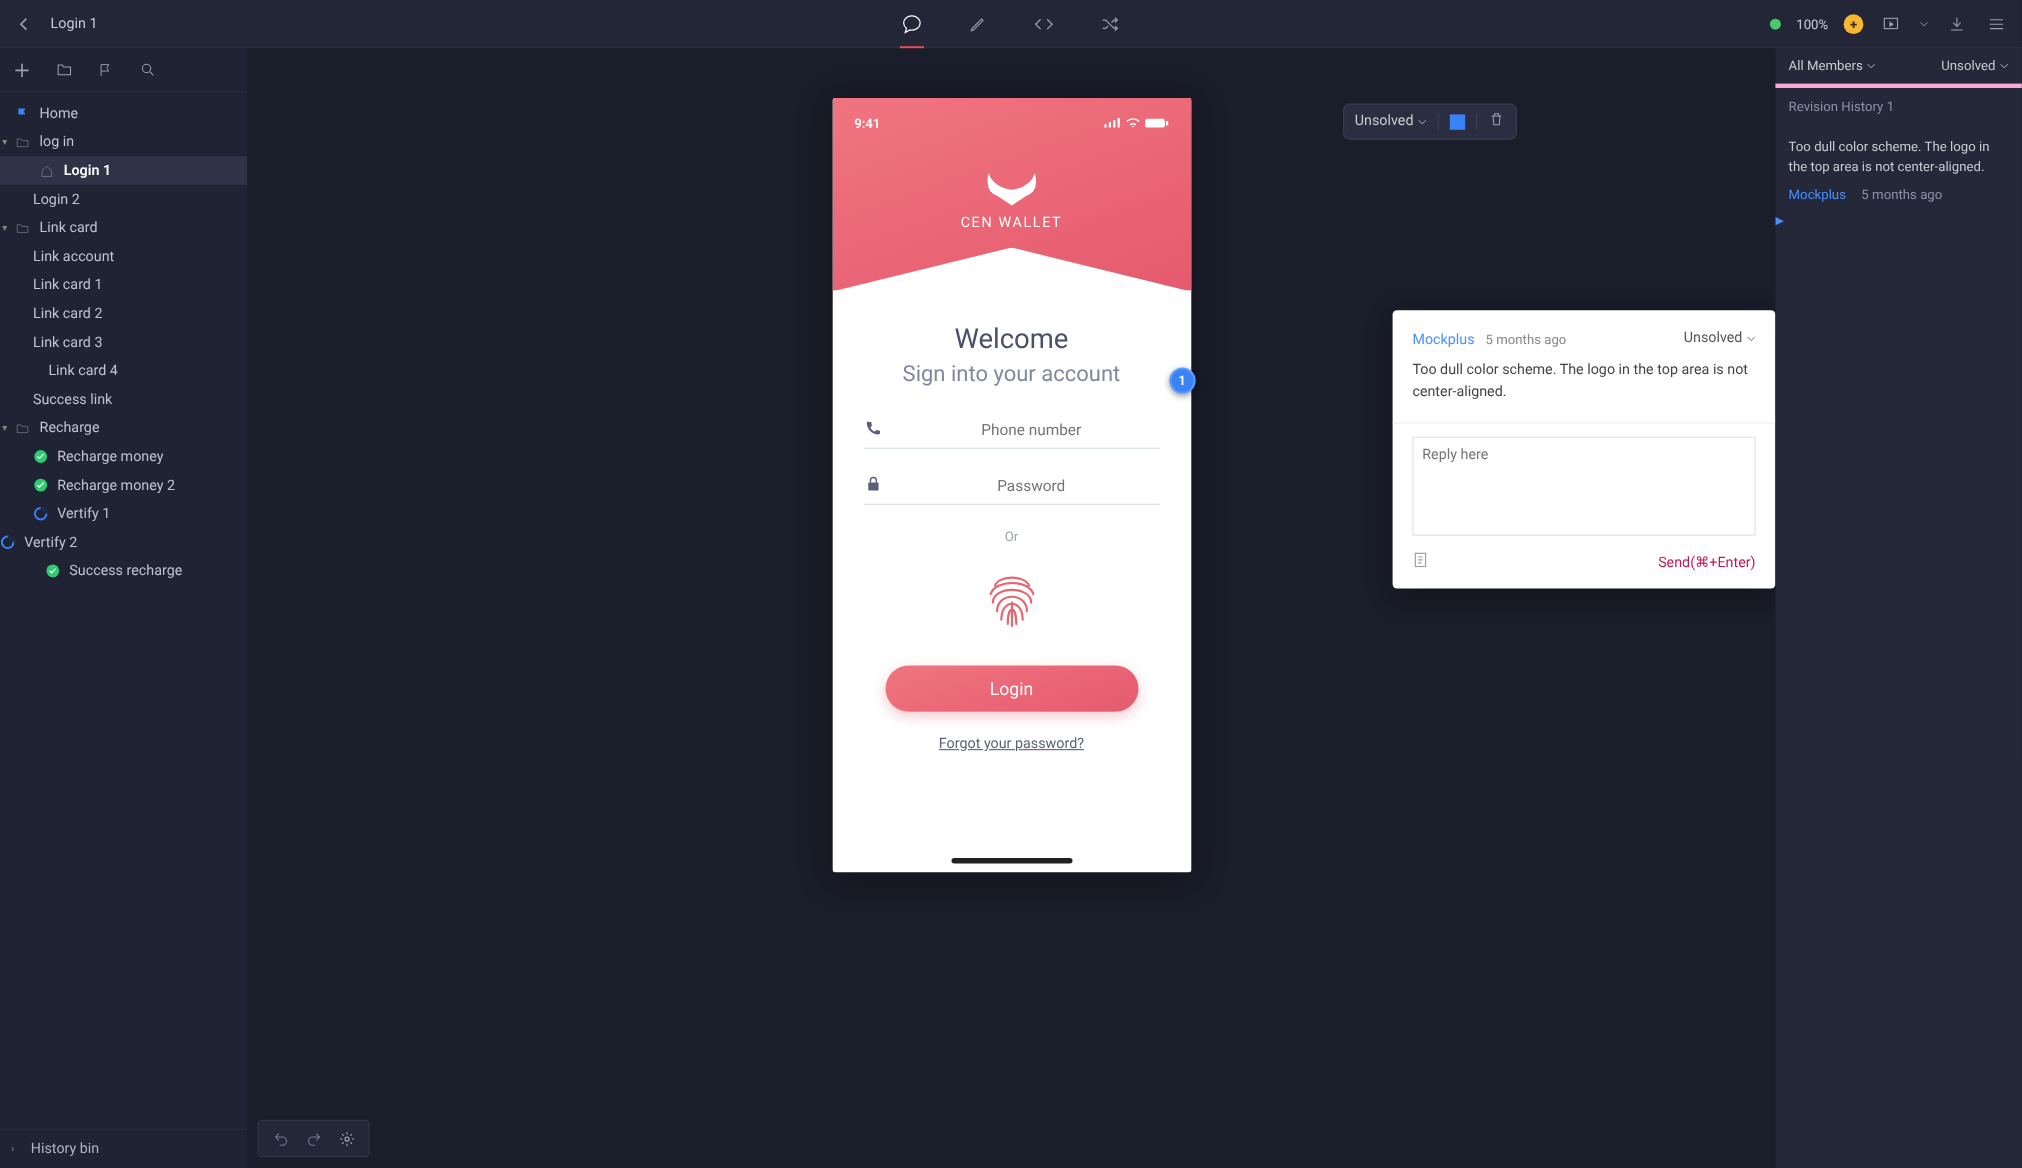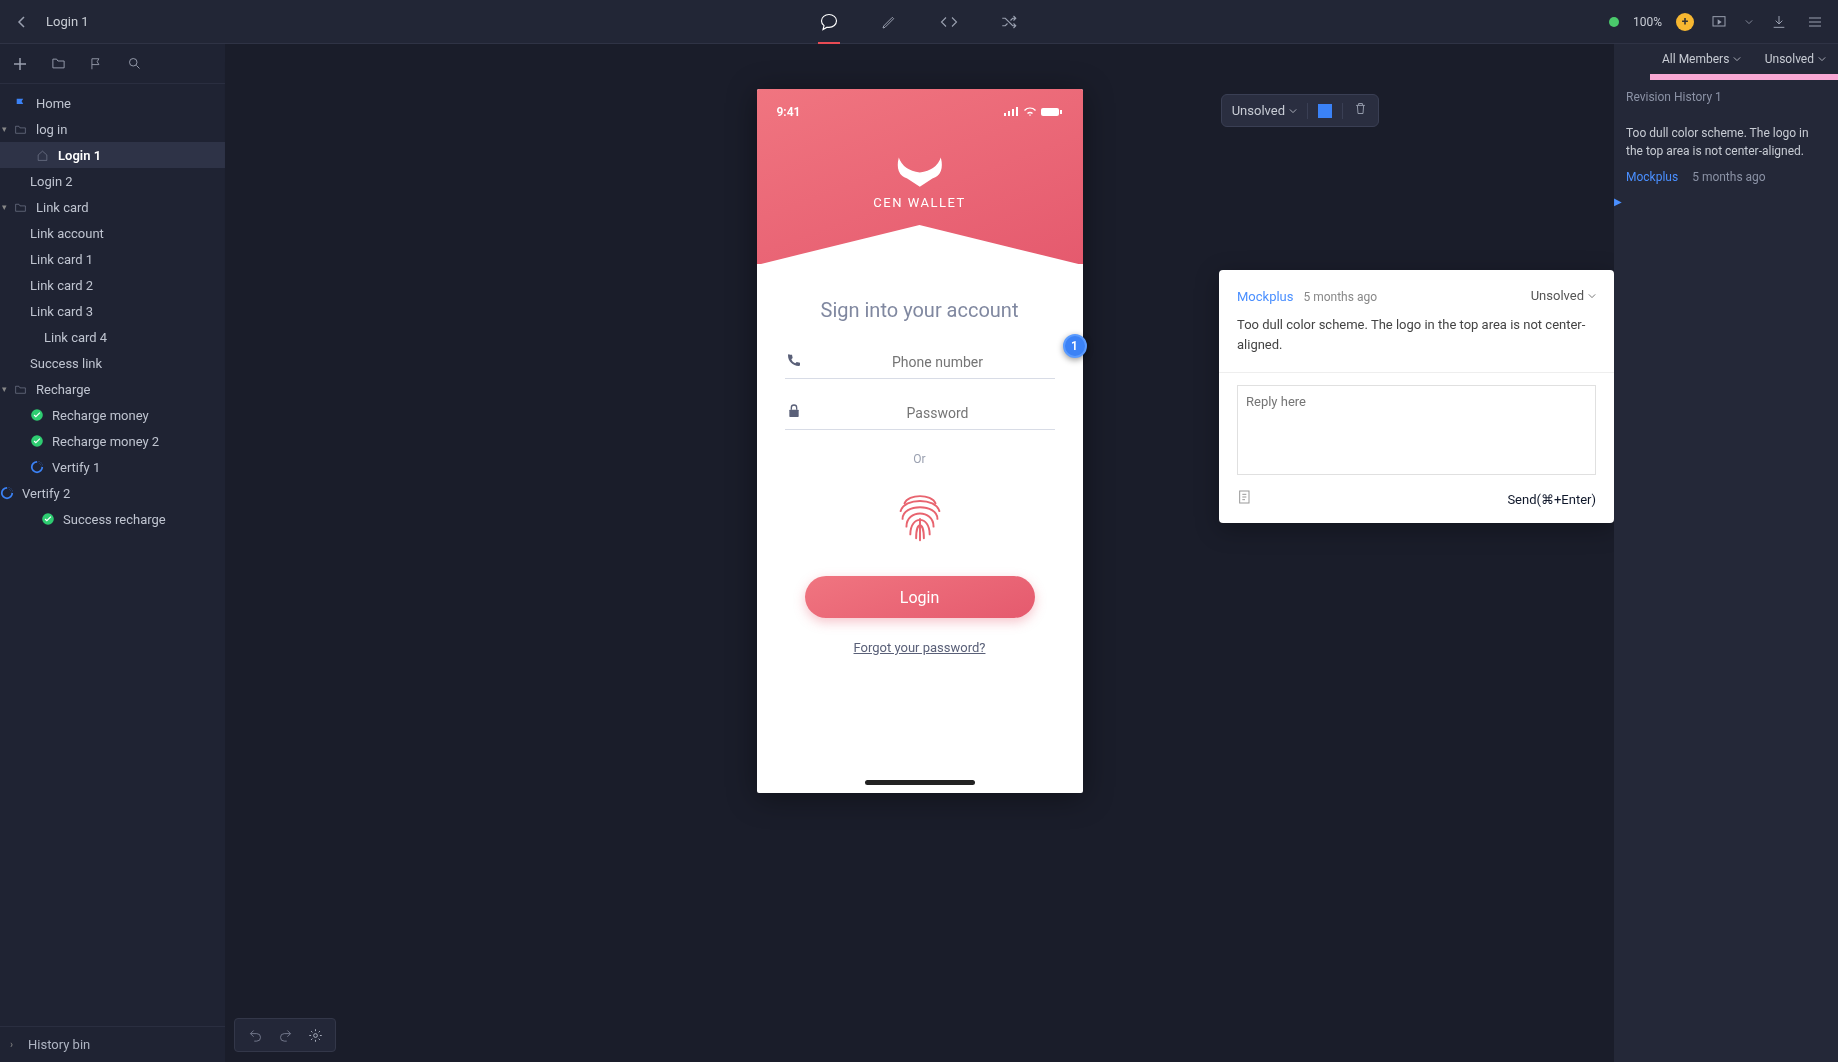--- a/index.html
+++ b/index.html
@@ -61,35 +61,35 @@
 .input-row input { flex:1; border:none; outline:none; text-align:center; font-size:14px; color:#9097ab; }
 .or-text { font-size:12px; color:#9aa0b0; margin-top:22px; }
 .fingerprint { margin:18px auto 0; width:62px; height:62px; }
 .login-btn { margin:30px auto 0; width:230px; height:42px; background:linear-gradient(160deg,#f07580,#e55a6e); border-radius:22px; color:#fff; font-size:16px; border:none; cursor:pointer; box-shadow:0 4px 12px rgba(229,90,110,.35); }
 .forgot { display:block; margin-top:22px; font-size:13px; color:#5a6078; text-decoration:underline; }
 .home-ind { position:absolute; bottom:8px; left:50%; transform:translateX(-50%); width:110px; height:5px; background:#222; border-radius:3px; }
 
 .pin-badge { position:absolute; top:290px; left:calc(50% + 143px); width:24px; height:24px; background:#3b82f6; border:2px solid #5a9bff; border-radius:50%; display:flex; align-items:center; justify-content:center; color:#fff; font-size:12px; font-weight:600; box-shadow:0 2px 6px rgba(0,0,0,.4); cursor:pointer; }
 
 
-.comment-pop { position:absolute; top:226px; right:0; width:395px; background:#fff; border-radius:4px; box-shadow:0 6px 24px rgba(0,0,0,.3); color:#333; }
+.comment-pop { position:absolute; top:238px; right:0; width:348px; background:#fff; border-radius:4px; box-shadow:0 6px 24px rgba(0,0,0,.3); color:#333; }
 .cp-head { padding:16px 18px 10px; display:flex; justify-content:space-between; align-items:center; }
 .cp-author { color:#4a8fff; font-size:13px; }
 .cp-time { color:#888; font-size:12px; margin-left:6px; }
 .cp-status { font-size:13px; color:#555; cursor:pointer; display:flex; align-items:center; gap:4px; }
 .cp-text { padding:0 18px 18px; font-size:13px; color:#444; line-height:1.5; }
 .cp-reply { border-top:1px solid #eee; padding:12px 18px 14px; }
 .cp-reply textarea { width:100%; height:90px; border:1px solid #e0e0e0; padding:8px; font-size:13px; resize:none; outline:none; font-family:inherit; }
 .cp-foot { display:flex; justify-content:space-between; align-items:center; margin-top:10px; }
 .cp-attach { color:#999; cursor:pointer; }
-.cp-send { font-size:13px; color:#0f172a; }
+.cp-send { font-size:13px; color:#be185d; }
 
 
 .rightpanel { position:absolute; top:44px; right:0; width:224px; bottom:0; background:#242838; }
-.rp-head { height:36px; display:flex; align-items:center; justify-content:space-between; padding:0 12px; font-size:12px; color:#c8ccd4; border-bottom:6px solid #f9a8d4;margin-left:36px; }
+.rp-head { height:36px; display:flex; align-items:center; justify-content:space-between; padding:0 12px; font-size:12px; color:#c8ccd4; border-bottom:4px solid #f9a8d4; }
 .rp-filter { cursor:pointer; display:flex; align-items:center; gap:4px; }
 .rp-sub { padding:10px 12px; font-size:12px; color:#8b92a5; }
 .rp-item { padding:10px 12px; cursor:pointer; }
 .rp-item-text { font-size:12px; color:#c8ccd4; line-height:1.5; }
 .rp-item-meta { display:flex; gap:14px; margin-top:10px; font-size:12px; }
 .rp-item-meta .auth { color:#4a8fff; }
 .rp-item-meta .time { color:#8b92a5; }
 .rp-marker { position:absolute; left:0; top:132px; width:4px; height:50px; display:flex; align-items:center; }
 .rp-marker span { color:#4a8fff; font-size:10px; }
 
@@ -394,20 +394,21 @@
         </div>
       </div>
       <div class="phone-logo">
         <svg viewBox="0 0 100 50">
             <path d="M25 10 Q20 30 35 35 L50 45 L65 35 Q80 30 75 10 Q70 25 50 28 Q30 25 25 10" fill="#fff"></path>
           </svg>
         <div class="phone-logo-text">CEN WALLET</div>
       </div>
     </div>
     <div class="phone-body">
+      <div class="welcome">Welcome</div>
       <div class="subtitle">Sign into your account</div>
       <div class="input-row">
         <span class="iicon"><svg width="16" height="16" viewBox="0 0 24 24">
               <path d="M5 3c-1 0-2 1-2 2 0 9 7 16 16 16 1 0 2-1 2-2v-3l-5-1-2 2c-3-1-5-3-6-6l2-2-1-5H5z" fill="currentColor"></path>
             </svg></span>
         <input readonly="" placeholder="Phone number" style="">
       </div>
       <div class="input-row" style="margin-top:24px">
         <span class="iicon"><svg width="16" height="16" viewBox="0 0 24 24">
               <rect x="5" y="10" width="14" height="11" rx="1" fill="currentColor"></rect>

